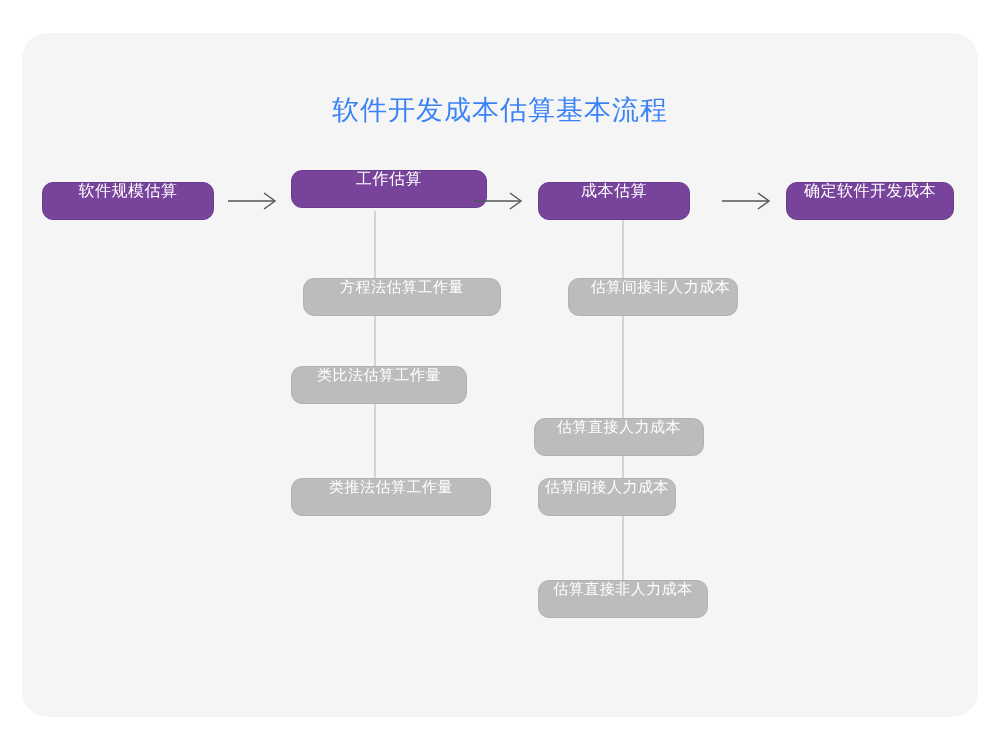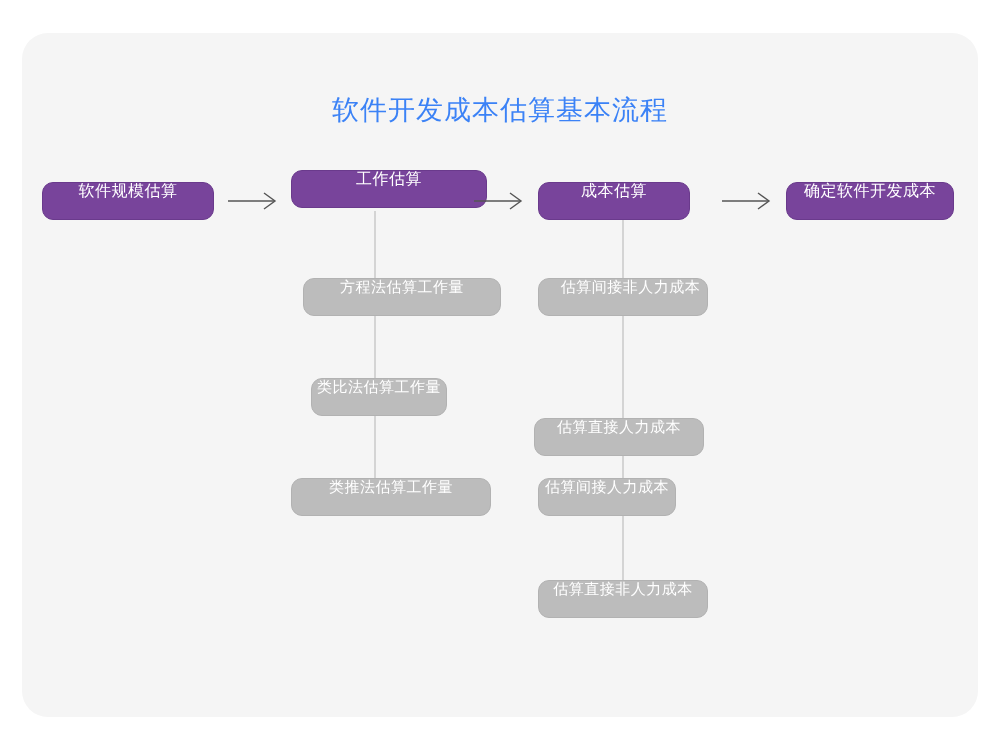--- a/index.html
+++ b/index.html
@@ -121,29 +121,29 @@
 </div>
 
 <div class="node primary" style="left:786px; top:182px; width:168px;">
   <span>确定软件开发成本</span>
 </div>
 
 <div class="node secondary" style="left:291px; top:278px; width:198px;margin-left:12px;">
   <span>方程法估算工作量</span>
 </div>
 
-<div class="node secondary" style="left:291px; top:378px; width:136px;margin-left:20px;">
+<div class="node secondary" style="left:291px; top:366px; width:176px;">
   <span>类比法估算工作量</span>
 </div>
 
 <div class="node secondary" style="left:291px; top:478px; width:200px;">
   <span>类推法估算工作量</span>
 </div>
 
-<div class="node secondary" style="left:538px; top:278px; width:170px;padding-left:15px;">
+<div class="node secondary" style="left:568px; top:278px; width:170px;padding-left:15px;">
   <span>估算间接非人力成本</span>
 </div>
 
 <div class="node secondary" style="left:534px; top:378px; width:170px;margin-top:40px;">
   <span>估算直接人力成本</span>
 </div>
 
 <div class="node secondary" style="left:538px; top:478px; width:138px;">
   <span>估算间接人力成本</span>
 </div>

